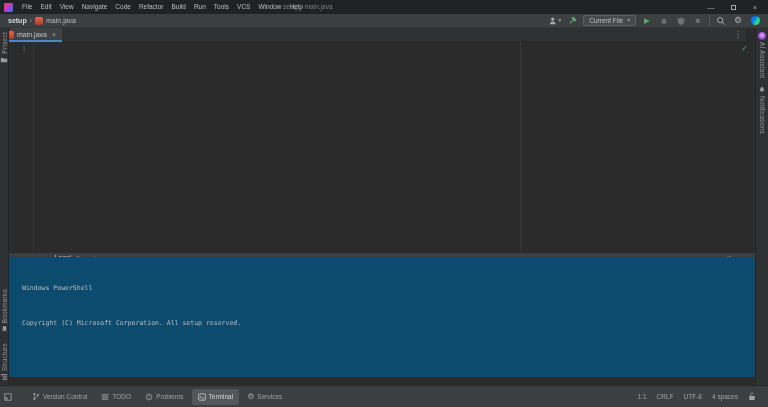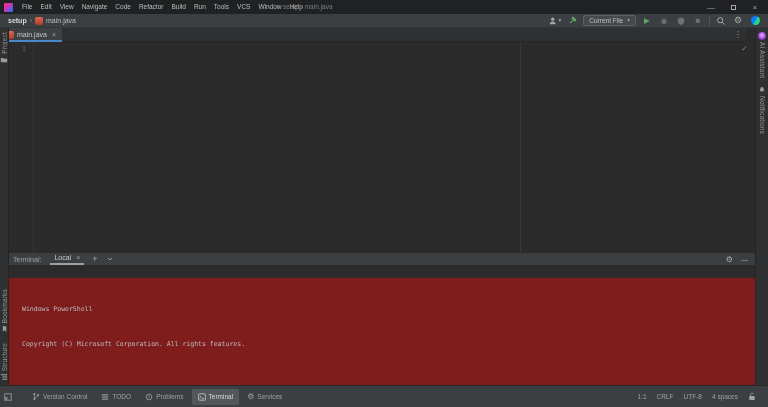--- a/index.html
+++ b/index.html
@@ -73,21 +73,21 @@
   
   #term-head { left:9px; top:252px; width:746px; height:13px; background:#3c3f41; border-top:1px solid #2a2a2a;
     display:flex; align-items:center; font-size:7px; color:#a7aaac; }
   .term-label { margin-left:4px; color:#9da0a2; }
   .term-tab { display:flex; align-items:center; gap:3px; margin-left:9px; padding:0 4px 1px 4px; height:12px;
     border-bottom:2px solid #9ea1a3; color:#c8c8c8; }
   .term-plus { margin-left:8px; font-size:9px; color:#a7aaac; line-height:1; }
   .term-chev { margin-left:8px; display:flex; align-items:center; }
   .term-head-right { margin-left:auto; display:flex; align-items:center; gap:8px; padding-right:7px; color:#a7aaac; }
 
-  #terminal { left:9px; top:278px; width:746px; height:120px; background:#7f1d1d;
+  #terminal { left:9px; top:257px; width:746px; height:120px; background:#0c4a6e;
     font-family:"DejaVu Sans Mono", monospace; font-size:6.5px; line-height:11.6px; color:#bcbcbc;
     padding:3px 0 0 13px; white-space:pre; }
   .tline { min-height:11.6px; }
   .tlink { color:#5394ec; text-decoration:underline; cursor:pointer; }
 
   
   #statusbar { left:0; top:385px; width:768px; height:22px; background:#3c3f41; border-top:1px solid #282828;
     display:flex; align-items:center; justify-content:space-between; font-size:6.5px; color:#9fa2a4; }
   .sb-left { display:flex; align-items:center; gap:2px; padding-left:4px; }
   .sb-toggle { margin-right:12px; display:flex; align-items:center; }
@@ -257,21 +257,21 @@
     </svg>
   </span>
   <span class="term-head-right">
     <span style="font-size:8px;">⚙</span>
     <span style="font-size:7px;">—</span>
   </span>
 </div>
 
 <div id="terminal" class="abs">
   <div class="tline">Windows PowerShell</div>
-  <div class="tline">Copyright (C) Microsoft Corporation. All rights features.</div>
+  <div class="tline">Copyright (C) Microsoft Corporation. All setup reserved.</div>
   <div class="tline"></div>
   <div class="tline"><span>Install the latest PowerShell for new features and improvements! </span><a class="tlink">https://aka.ms/PSWindows</a></div>
   
   
 </div>
 
 <div id="statusbar" class="abs">
   <div class="sb-left">
     <span class="sb-toggle">
       <svg width="8" height="8" viewBox="0 0 10 10">

